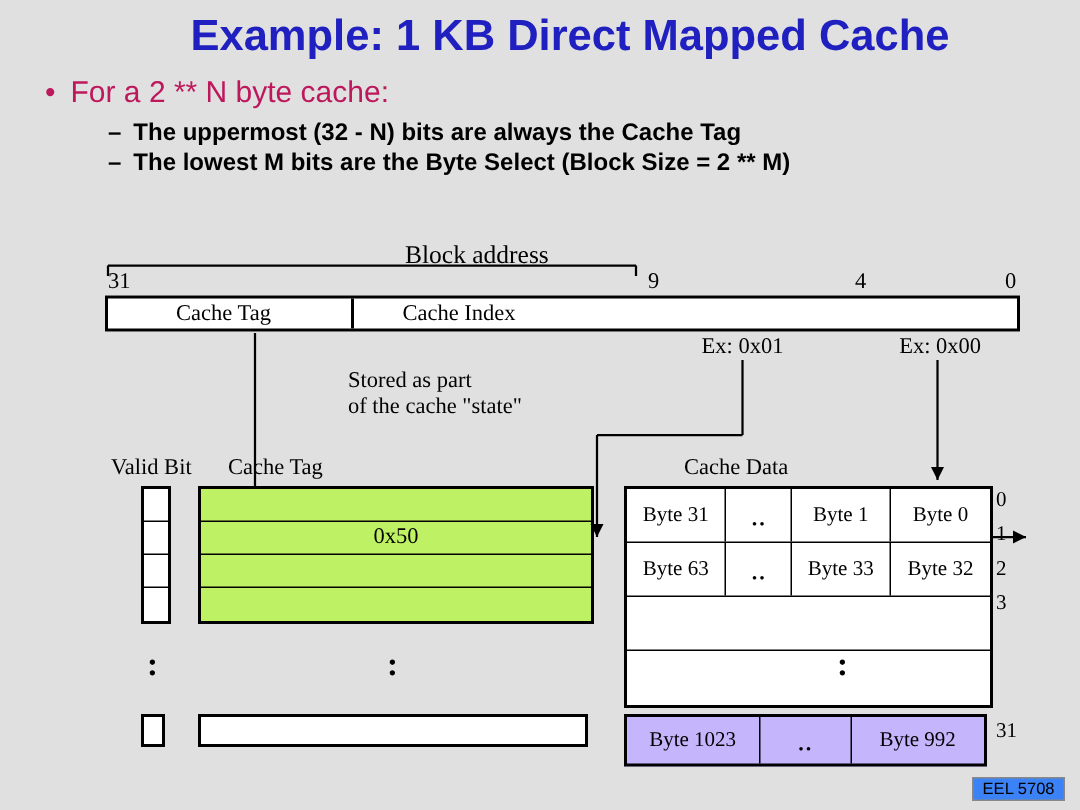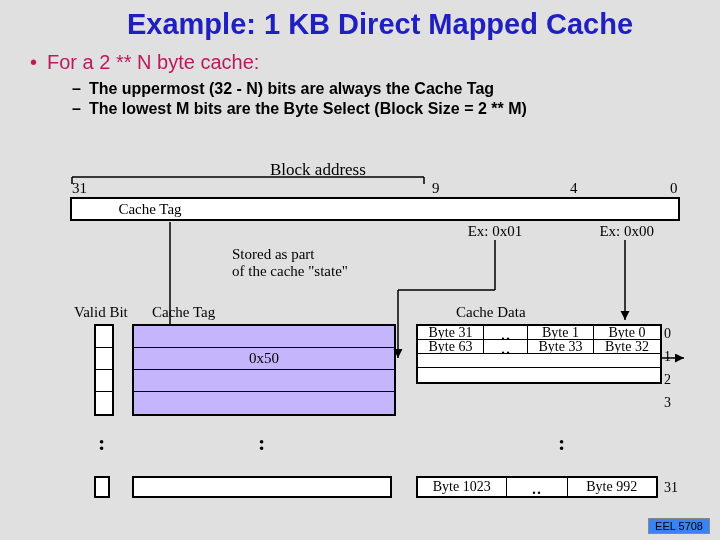--- a/index.html
+++ b/index.html
@@ -103,49 +103,49 @@
     position: absolute; left: 94px; top: 476px;
     width: 16px; height: 22px; border: 2px solid #000; background: #fff;
   }
 
   .ctag-col {
     position: absolute; left: 132px; top: 324px;
     border: 2px solid #000;
     font-family: "Times New Roman", serif; font-size: 15px;
   }
   .ctag-col div {
-    width: 260px; height: 22px; border-bottom: 1px solid #000; background: #c4b5fd;
+    width: 260px; height: 22px; border-bottom: 1px solid #000; background: #bef264;
     display: flex; align-items: center; justify-content: center;
   }
   .ctag-col div:last-child { border-bottom: none; }
   .ctag-last {
     position: absolute; left: 132px; top: 476px;
     width: 260px; height: 22px; border: 2px solid #000; background: #fff;
   }
 
   .cdata-tbl {
     position: absolute; left: 416px; top: 324px;
     border: 2px solid #000;
     font-family: "Times New Roman", serif; font-size: 14px;
   }
   .cdata-tbl .row {
-    display: flex; height: 14px; border-bottom: 1px solid #000; background: #fff;
+    display: flex; height: 36px; border-bottom: 1px solid #000; background: #fff;
   }
   .cdata-tbl .row:last-child { border-bottom: none; }
   .cdata-tbl .cell {
     border-right: 1px solid #000; display: flex; align-items: center; justify-content: center;
   }
   .cdata-tbl .cell:last-child { border-right: none; }
   .c-a { width: 66px; }
   .c-b { width: 44px; font-size: 20px; line-height: 0.5; }
   .c-c { width: 66px; }
   .c-d { width: 66px; }
   .cdata-last {
     position: absolute; left: 416px; top: 476px;
-    width: 242px; height: 22px; border: 2px solid #000; background: #ffffff;
+    width: 242px; height: 35px; border: 2px solid #000; background: #c4b5fd;
     display: flex; font-family: "Times New Roman", serif; font-size: 14px;
   }
   .cdata-last .cell { border-right: 1px solid #000; display:flex;align-items:center;justify-content:center; }
   .cdata-last .cell:last-child { border-right: none; }
 
   .rownum {
     position: absolute; font-family: "Times New Roman", serif; font-size: 14px;
   }
   .colon {
     position: absolute; font-family: "Times New Roman", serif; font-size: 22px; font-weight: bold;
@@ -173,20 +173,21 @@
 </div>
 
 <div class="block-addr-label">Block address</div>
 <div class="tick" style="left:72px;top:180px">31</div>
 <div class="tick" style="left:432px;top:180px">9</div>
 <div class="tick" style="left:570px;top:180px">4</div>
 <div class="tick" style="left:670px;top:180px">0</div>
 
 <div class="addr-row">
   <div class="addr-tag">Cache Tag</div>
+  <div class="addr-ci">Cache Index</div>
 </div>
 <div class="ex-row">
   <span style="display:inline-block;width:140px;text-align:center">Ex: 0x01</span>
   <span style="display:inline-block;width:116px;text-align:center">Ex: 0x00</span>
 </div>
 
 <div class="stored">
   <div>Stored as part</div>
   <div>of the cache "state"</div>
 </div>

